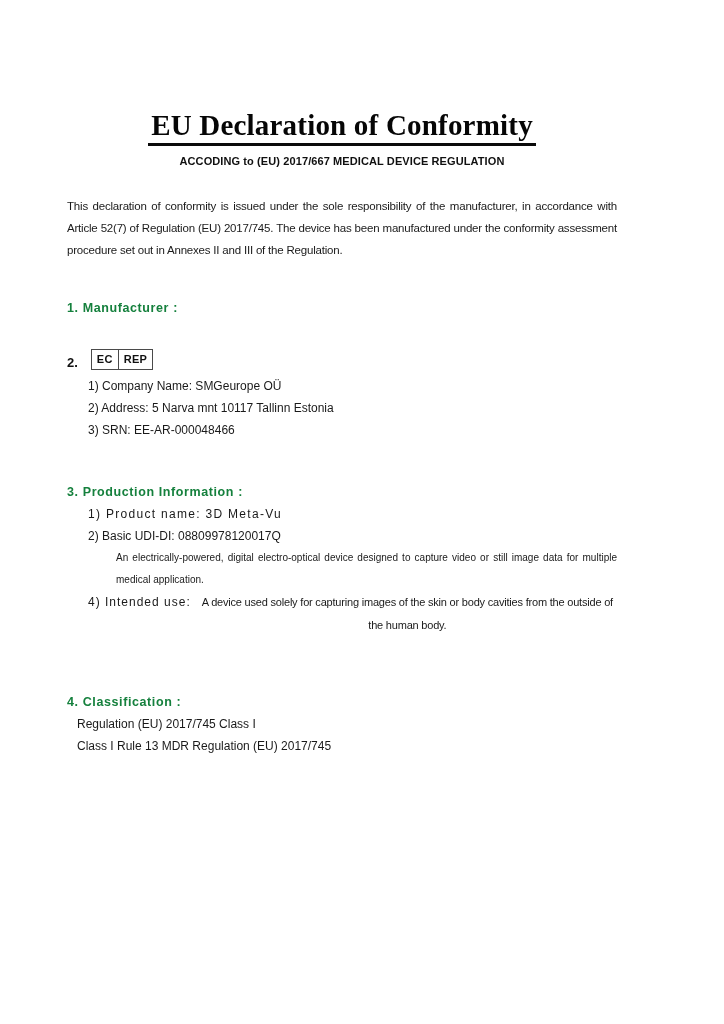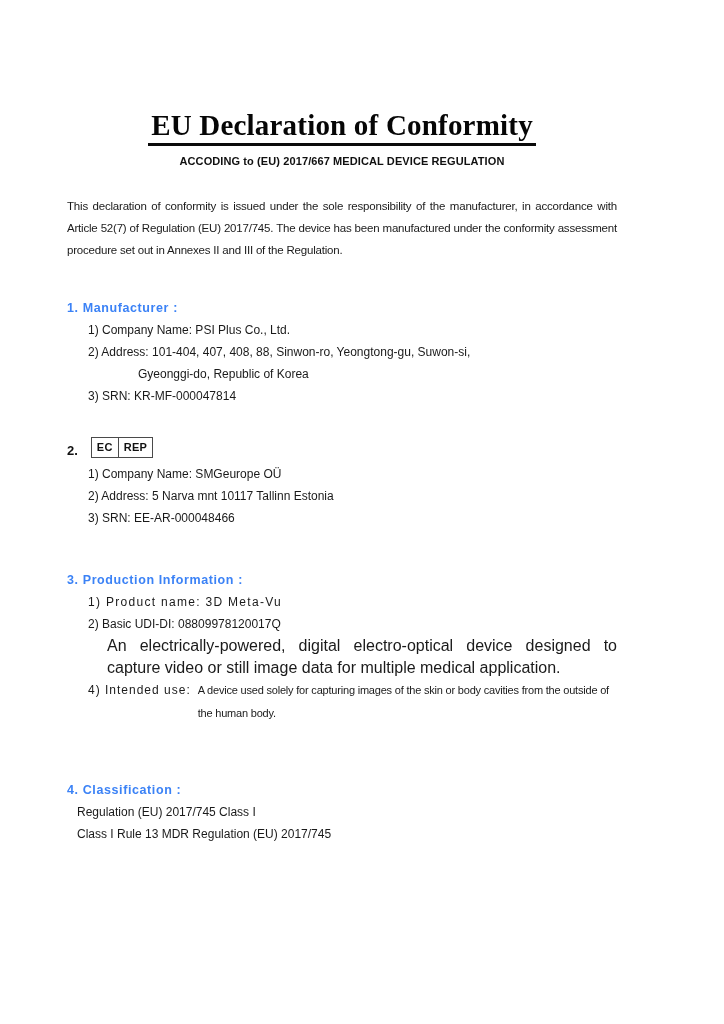--- a/index.html
+++ b/index.html
@@ -60,21 +60,21 @@
   .section { margin-top: 36px; }
   .sec2 { margin-top: 30px; }
   .sec3 { margin-top: 40px; }
   .sec4 { margin-top: 54px; }
 
   .sec-heading {
     font-size: 12.5px;
     font-weight: 700;
     letter-spacing: 0.6px;
     line-height: 22px;
-    color: #3b82f6;
+    color: #15803d;
   }
   .sec-items {
     padding-left: 21px;
     font-size: 12px;
     line-height: 22px;
   }
   .cont-address { padding-left: 50px; }
 
   
   .ecrep-row {
@@ -100,26 +100,26 @@
     line-height: 14px;
     letter-spacing: 0.3px;
     color: #111111;
   }
   .ecrep-cell.rep { border-left: 1.5px solid #4a4a4a; }
   .sec2 .sec-items { margin-top: 5px; }
 
   
   .product-name { letter-spacing: 1.3px; }
   .gmdn-desc {
-    margin-left: 19px;
-    font-size: 16px;
+    margin-left: 28px;
+    font-size: 10px;
     line-height: 22px;
     text-align: justify;
   }
-  .intended-row { display: flex; }
+  .intended-row { display: flex; text-align: center; }
   .intended-label {
     white-space: nowrap;
     letter-spacing: 1px;
   }
   .intended-text {
     flex: 1;
     margin-left: 7px;
     font-size: 11px;
     letter-spacing: -0.2px;
     line-height: 23px;
@@ -136,26 +136,20 @@
   <div class="title-wrap">
     <span class="doc-title">EU Declaration of Conformity</span>
   </div>
 
   <div class="doc-subtitle">ACCODING to (EU) 2017/667 MEDICAL DEVICE REGULATION</div>
 
   <p class="intro">This declaration of conformity is issued under the sole responsibility of the manufacturer, in accordance with Article 52(7) of Regulation (EU) 2017/745. The device has been manufactured under the conformity assessment procedure set out in Annexes II and III of the Regulation.</p>
 
   <div class="section sec1">
     <div class="sec-heading">1. Manufacturer :</div>
-    <div class="sec-items">
-      <div class="item">1) Company Name: PSI Plus Co., Ltd.</div>
-      <div class="item">2) Address: 101-404, 407, 408, 88, Sinwon-ro, Yeongtong-gu, Suwon-si,</div>
-      <div class="item cont-address">Gyeonggi-do, Republic of Korea</div>
-      <div class="item">3) SRN: KR-MF-000047814</div>
-    </div>
   </div>
 
   <div class="section sec2">
     <div class="ecrep-row">
       <span class="sec-num">2.</span>
       <span class="ecrep-box">
         <span class="ecrep-cell">EC</span>
         <span class="ecrep-cell rep">REP</span>
       </span>
     </div>

